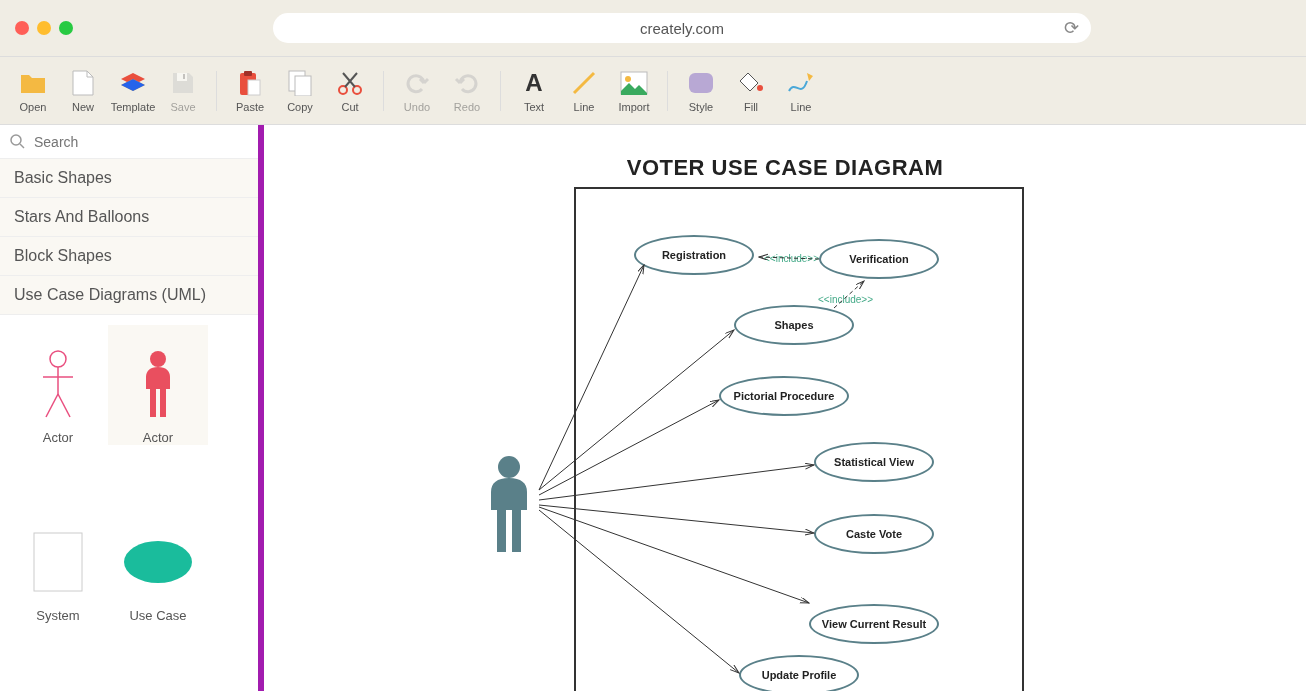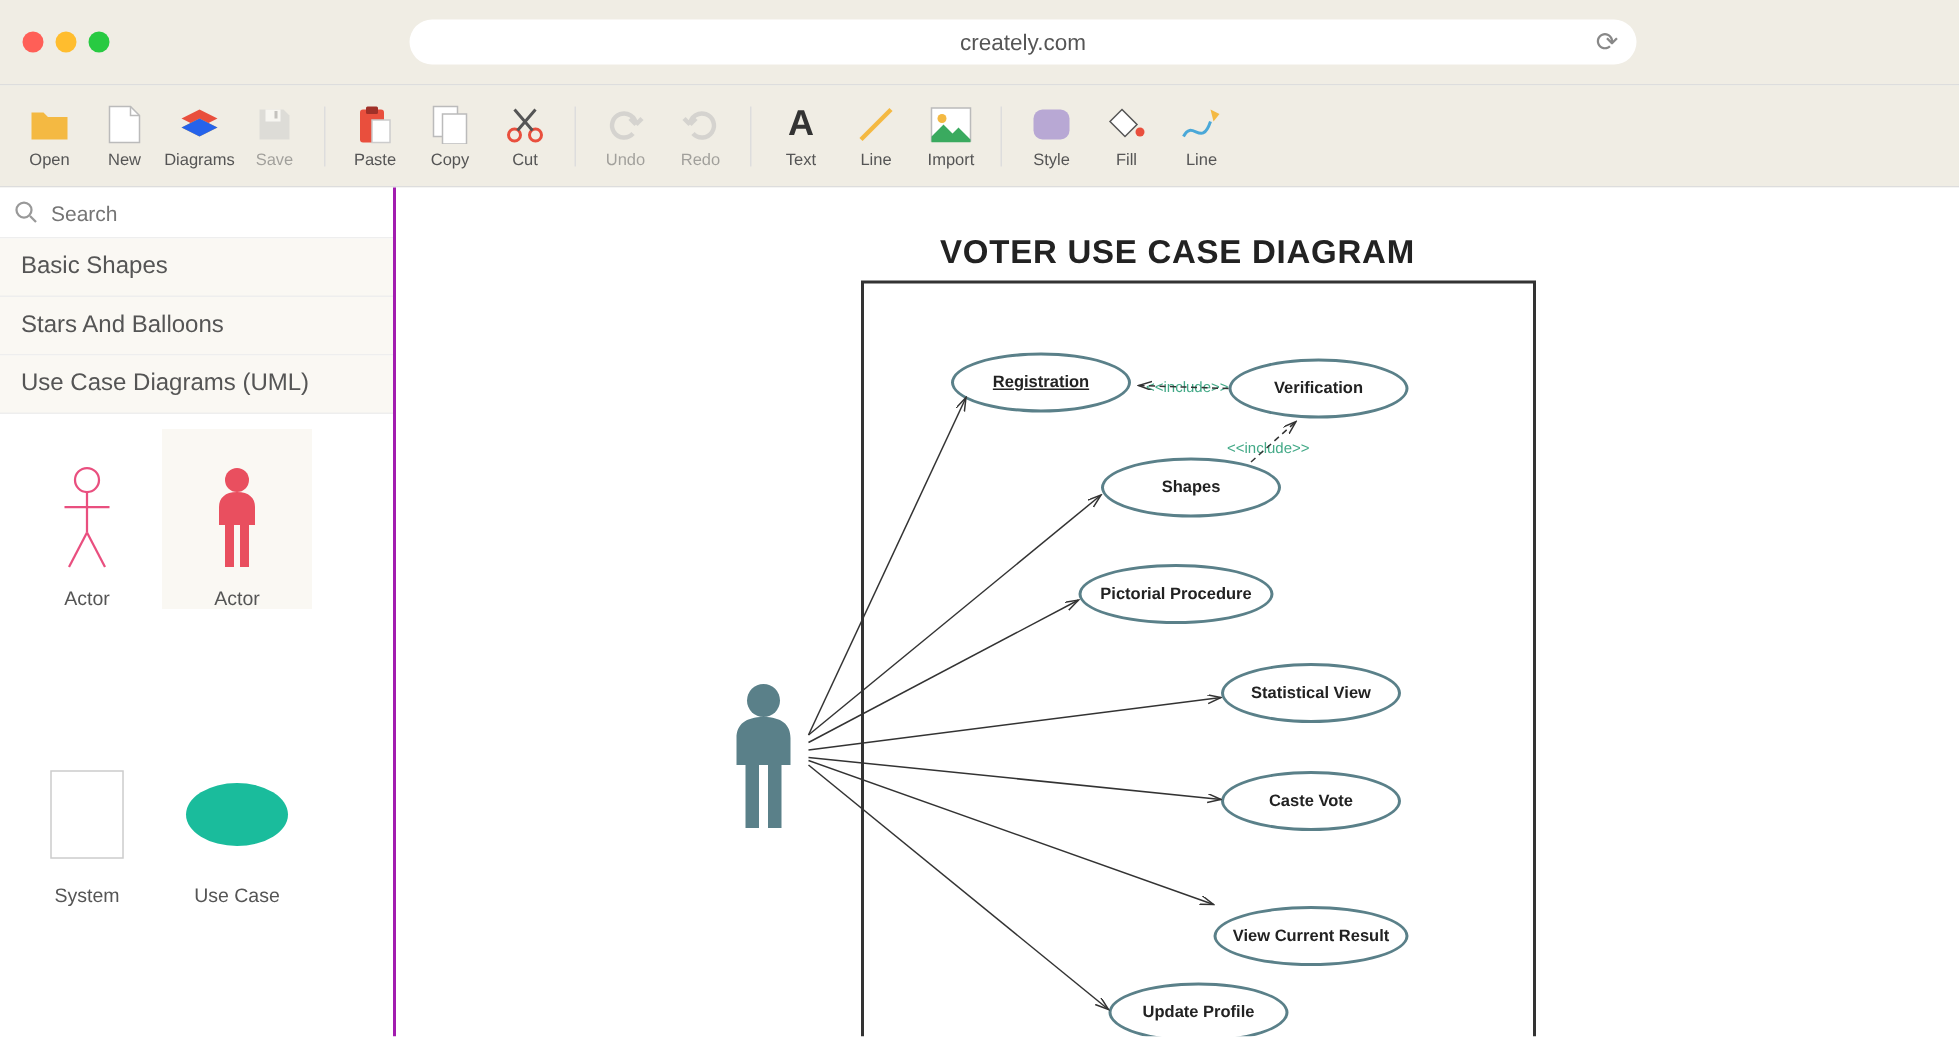--- a/index.html
+++ b/index.html
@@ -17,21 +17,21 @@
   
   
   .toolbar { height: 68px; background: #f0ede4; display: flex; align-items: center; padding: 0 8px; gap: 0; border-bottom: 1px solid #ddd; }
   .tool-btn { display: flex; flex-direction: column; align-items: center; justify-content: center; width: 50px; height: 60px; cursor: pointer; font-size: 11px; color: #555; }
   .tool-btn.disabled { opacity: 0.5; }
   .tool-icon { width: 28px; height: 28px; display: flex; align-items: center; justify-content: center; margin-bottom: 4px; }
   .tool-sep { width: 1px; height: 40px; background: #ddd; margin: 0 8px; }
   
   
   .main { display: flex; height: calc(691px - 57px - 68px); }
-  .sidebar { width: 264px; background: #fff; border-right: 2px solid #a21caf; display: flex; flex-direction: column; }
+  .sidebar { width: 264px; background: #fff; border-right: 6px solid #a21caf; display: flex; flex-direction: column; }
   .search-row { display: flex; align-items: center; height: 34px; padding: 0 10px; border-bottom: 1px solid #eee; }
   .search-input { border: none; outline: none; font-size: 14px; color: #999; flex: 1; margin-left: 8px; }
   .category { padding: 10px 14px; font-size: 16px; color: #555; border-bottom: 1px solid #eee; background: #faf8f3; cursor: pointer; }
   .shapes-panel { flex: 1; padding: 10px 8px; display: flex; flex-wrap: wrap; gap: 0; }
   .shape-cell { width: 100px; height: 120px; display: flex; flex-direction: column; align-items: center; justify-content: flex-end; font-size: 13px; color: #555; cursor: pointer; }
   .shape-cell.selected { background: #faf8f3; }
   .shape-preview { width: 70px; height: 80px; display: flex; align-items: center; justify-content: center; margin-bottom: 6px; }
   
   
   .canvas { flex: 1; background: #fff; position: relative; overflow: hidden; }
@@ -77,21 +77,21 @@
     <span>New</span>
   </div>
   <div class="tool-btn">
     <div class="tool-icon">
       <svg width="28" height="24" viewBox="0 0 28 24">
           <path d="M14 2l12 6-12 6L2 8z" fill="#e94f3d"></path>
           <path d="M14 8l12 6-12 6L2 14z" fill="#f4b942"></path>
           <path d="M14 14l12 6-12 6L2 20z" fill="#2563eb" transform="translate(0,-6)"></path>
         </svg>
     </div>
-    <span>Diagrams</span>
+    <span>Template</span>
   </div>
   <div class="tool-btn disabled">
     <div class="tool-icon">
       <svg width="24" height="24" viewBox="0 0 24 24">
           <path d="M2 2h16l4 4v16H2z" fill="#ccc"></path>
           <rect x="6" y="2" width="10" height="8" fill="#fff"></rect>
           <rect x="12" y="3" width="2" height="5" fill="#999"></rect>
         </svg>
     </div>
     <span>Save</span>
@@ -199,20 +199,21 @@
   <div class="sidebar">
     <div class="search-row">
       <svg width="16" height="16" viewBox="0 0 16 16">
           <circle cx="6" cy="6" r="5" fill="none" stroke="#999" stroke-width="1.5"></circle>
           <line x1="10" y1="10" x2="14" y2="14" stroke="#999" stroke-width="1.5"></line>
         </svg>
       <input class="search-input" placeholder="Search" style="">
     </div>
     <div class="category">Basic Shapes</div>
     <div class="category">Stars And Balloons</div>
+    <div class="category">Block Shapes</div>
     <div class="category">Use Case Diagrams (UML)</div>
     <div class="shapes-panel">
       <div class="shape-cell">
         <div class="shape-preview">
           <svg width="40" height="70" viewBox="0 0 40 70">
               <circle cx="20" cy="10" r="8" fill="none" stroke="#e94f7f" stroke-width="1.5"></circle>
               <line x1="20" y1="18" x2="20" y2="45" stroke="#e94f7f" stroke-width="1.5"></line>
               <line x1="5" y1="28" x2="35" y2="28" stroke="#e94f7f" stroke-width="1.5"></line>
               <line x1="20" y1="45" x2="8" y2="68" stroke="#e94f7f" stroke-width="1.5"></line>
               <line x1="20" y1="45" x2="32" y2="68" stroke="#e94f7f" stroke-width="1.5"></line>
@@ -252,21 +253,21 @@
     <div class="diagram-title">VOTER USE CASE DIAGRAM</div>
     <div class="system-box"></div>
 
     <div class="actor-figure" style="left:215px;top:330px;">
       <svg width="60" height="100" viewBox="0 0 60 100">
         <circle cx="30" cy="12" r="11" fill="#5a8089"></circle>
         <path d="M30 23c-12 0-18 5-18 14v18h6v42h9V55h6v42h9V55h6V37c0-9-6-14-18-14z" fill="#5a8089"></path>
       </svg>
     </div>
 
-    <div class="usecase-ellipse" style="left:370px;top:110px;width:120px;height:40px;text-decoration:underline;">Registration</div>
+    <div class="usecase-ellipse" style="left:370px;top:110px;width:120px;height:40px;">Registration</div>
     <div class="usecase-ellipse" style="left:555px;top:114px;width:120px;height:40px;">Verification</div>
     <div class="usecase-ellipse" style="left:470px;top:180px;width:120px;height:40px;">Shapes</div>
     <div class="usecase-ellipse" style="left:455px;top:251px;width:130px;height:40px;">Pictorial Procedure</div>
     <div class="usecase-ellipse" style="left:550px;top:317px;width:120px;height:40px;">Statistical View</div>
     <div class="usecase-ellipse" style="left:550px;top:389px;width:120px;height:40px;">Caste Vote</div>
     <div class="usecase-ellipse" style="left:545px;top:479px;width:130px;height:40px;">View Current Result</div>
     <div class="usecase-ellipse" style="left:475px;top:530px;width:120px;height:40px;">Update Profile</div>
 
     <div class="include-label" style="left:500px;top:128px;">&lt;&lt;include&gt;&gt;</div>
     <div class="include-label" style="left:554px;top:169px;">&lt;&lt;include&gt;&gt;</div>

